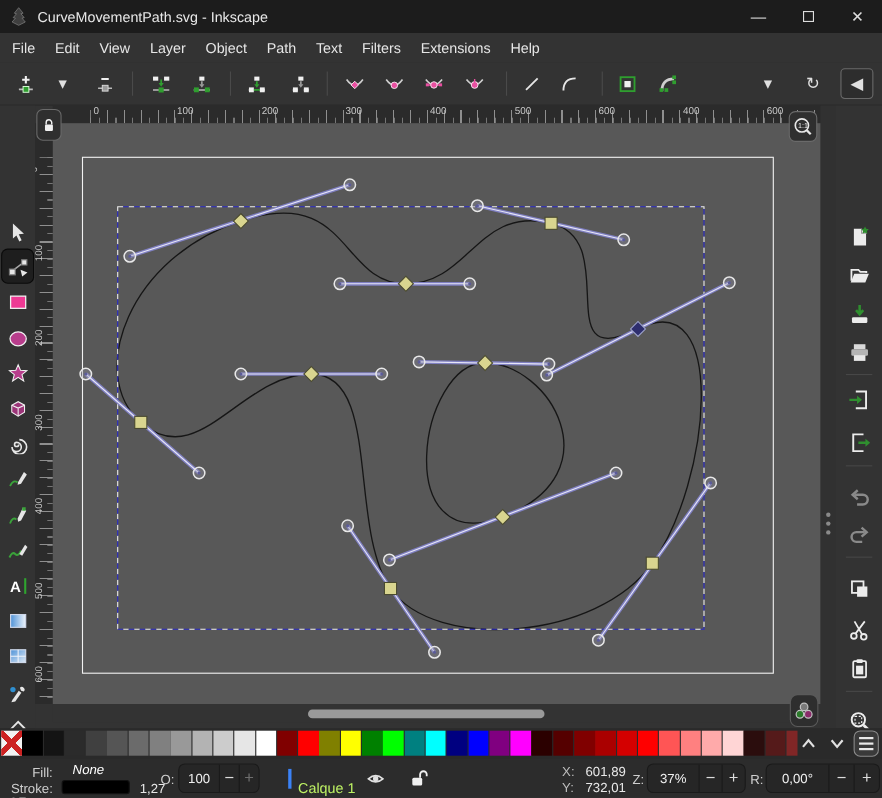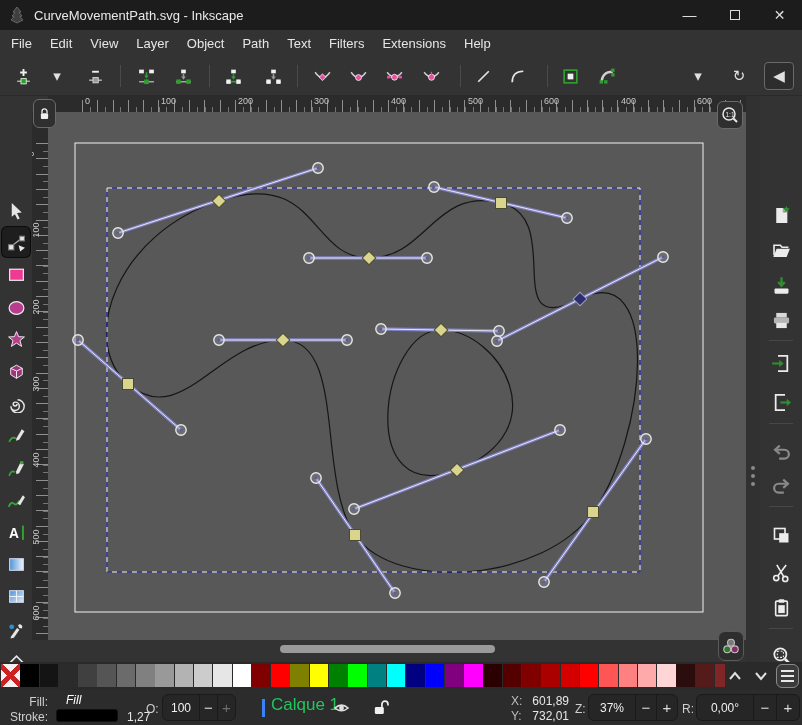--- a/index.html
+++ b/index.html
@@ -627,34 +627,34 @@
     </div>
     <div id="pal-menu">
       <i></i>
         <i></i>
         <i></i>
     </div>
   </div>
 
   <div id="statusbar">
     <div class="sb sb-label" style="left:12px;top:5px;width:36px;text-align:right">Fill:</div>
-    <div class="sb" id="fill-none" style="left:66px;top:3px">Fill</div>
+    <div class="sb" id="fill-none" style="left:66px;top:3px">None</div>
     <div class="sb sb-label" style="left:2px;top:20px;width:46px;text-align:right">Stroke:</div>
     <div class="sb" id="stroke-swatch" style="left:56px;top:19px"></div>
     <div class="sb" style="left:127px;top:20px;color:#e8e8e8">1,27</div>
 
     <div class="sb sb-label" style="left:146px;top:12px">O:</div>
     <div class="spin" style="left:162px;top:4px;width:74px">
       <div class="val" style="width:36px">100</div>
       <div class="btn" style="width:18px">−</div>
       <div class="btn dim" style="width:18px">+</div>
     </div>
 
     <div class="sb" id="layer-chip" style="left:262px;top:9px"></div>
-    <div class="sb" style="left:271px;top:5px;font-size:17px;color:#22c55e">Calque 1</div>
+    <div class="sb" style="left:271px;top:19px;font-size:13px;color:#bef264">Calque 1</div>
     <div class="sb" style="left:332px;top:9px">
       <svg width="19" height="17" viewBox="0 0 18 18">
         <path d="M2 9.5 Q9 3.5 16 9.5 Q9 15.5 2 9.5 Z" fill="none" stroke="#e0e0e0" stroke-width="1.6"></path>
         <circle cx="9" cy="9.5" r="2.6" fill="#e0e0e0"></circle>
       </svg>
     </div>
     <div class="sb" style="left:372px;top:8px">
       <svg width="17" height="18" viewBox="0 0 18 18">
         <rect x="3" y="9" width="9.5" height="7.5" rx="1.5" fill="#f0f0f0"></rect>
         <path d="M10.5 9 V6 a3.2 3.2 0 0 1 6.4 0 V7.5" fill="none" stroke="#f0f0f0" stroke-width="1.8"></path>

